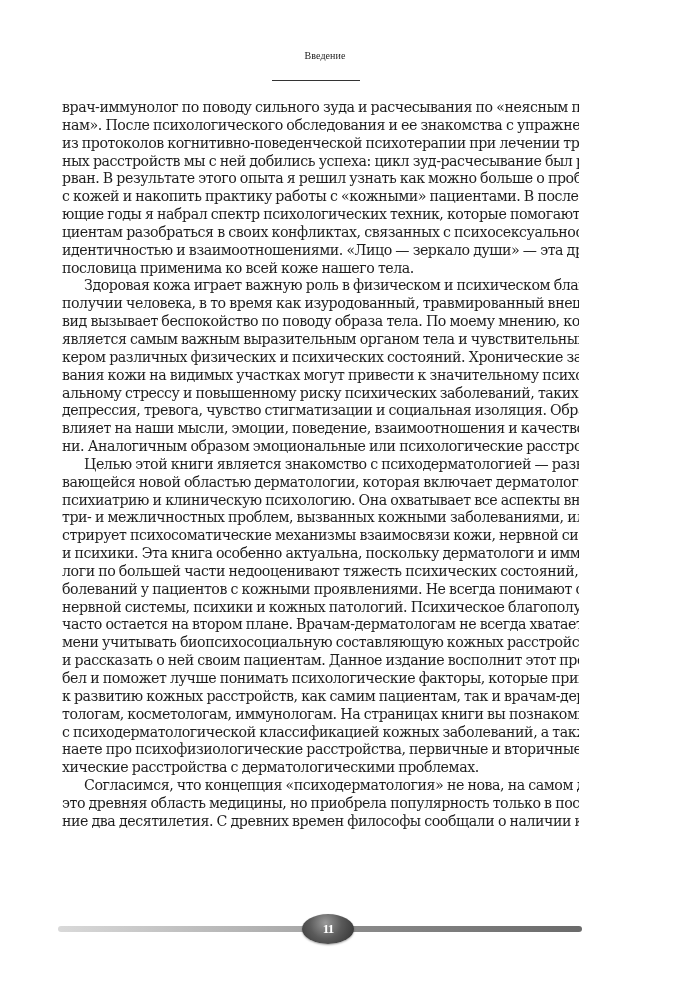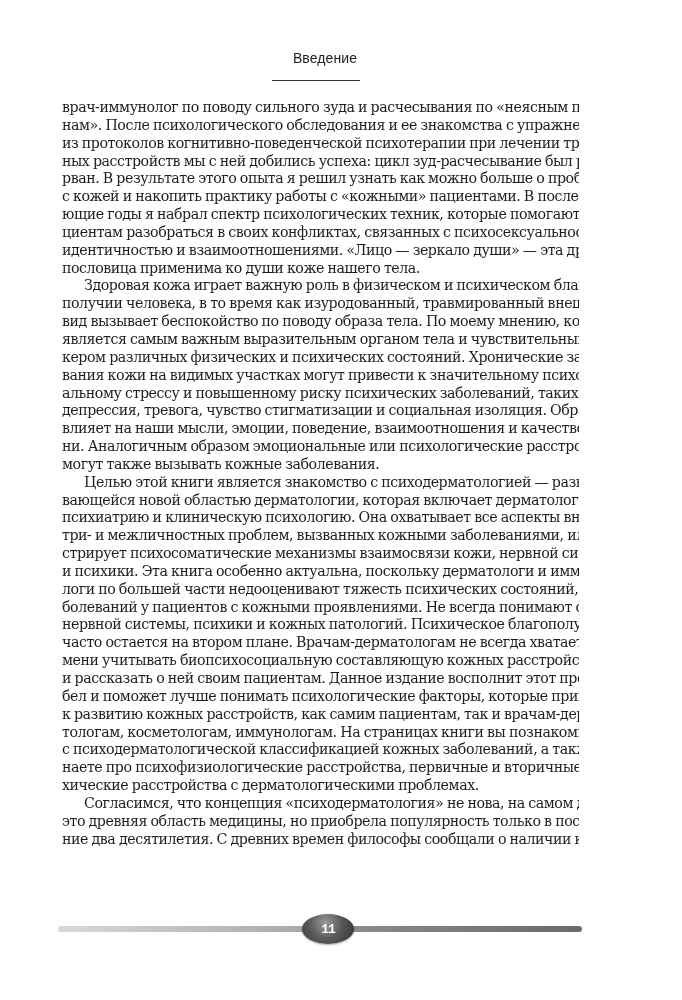--- a/index.html
+++ b/index.html
@@ -1,20 +1,20 @@
 <!DOCTYPE html>
 <html><head>
 <meta charset="utf-8">
 <style>
   html, body { margin: 0; padding: 0; background: #ffffff; }
   body { width: 682px; height: 1000px; position: relative; overflow: hidden; }
   .page { position: absolute; left: 0; top: 0; width: 682px; height: 1000px; background: #ffffff; }
   .running-head {
     position: absolute; left: 0; width: 650px; top: 50px; text-align: center;
-    font-family: Liberation Sans, sans-serif; font-size: 14px; color: #222; letter-spacing: 0.1px;
+    font-family: Liberation Serif, serif; font-size: 10px; color: #222; letter-spacing: 0.1px;
   }
   .running-rule {
     position: absolute; left: 272px; width: 88px; top: 80px; height: 1px; background: #333;
   }
   .body-text {
     position: absolute; left: 62px; top: 99px; width: 517px;
     font-family: "DejaVu Serif", serif; font-size: 14.2px; color: #1e1e1e;
   }
   .line {
     display: block; height: 17.85px; line-height: 17.85px; white-space: nowrap;
@@ -28,21 +28,21 @@
     background: linear-gradient(to right, #d9d9d9, #a8a8a8);
   }
   .footer-bar-right {
     position: absolute; left: 330px; top: 926px; width: 252px; height: 6px; border-radius: 3px;
     background: linear-gradient(to right, #8e8e8e, #6a6a6a);
   }
   .page-badge {
     position: absolute; left: 302px; top: 914px; width: 52px; height: 30px; border-radius: 50%;
     background: radial-gradient(circle at 45% 30%, #9a9a9a 0%, #5a5a5a 45%, #2e2e2e 100%);
     box-shadow: 0 1px 2px rgba(0,0,0,0.35);
-    color: #ffffff; font-family: Liberation Mono, monospace; font-weight: bold; font-size: 13px;
+    color: #ffffff; font-family: Liberation Serif, serif; font-weight: bold; font-size: 13px;
     display: flex; align-items: center; justify-content: center; letter-spacing: -1px;
   }
 </style>
 </head>
 <body>
 
 <div class="page">
   <div class="running-head">Введение</div>
   <div class="running-rule"></div>
 
@@ -50,34 +50,33 @@
       <div>
         <span class="line">врач-иммунолог по поводу сильного зуда и расчесывания по «неясным причи-</span>
         <span class="line">нам». После психологического обследования и ее знакомства с упражнениями</span>
         <span class="line">из протоколов когнитивно-поведенческой психотерапии при лечении тревож-</span>
         <span class="line">ных расстройств мы с ней добились успеха: цикл зуд-расчесывание был разо-</span>
         <span class="line">рван. В результате этого опыта я решил узнать как можно больше о проблемах</span>
         <span class="line">с кожей и накопить практику работы с «кожными» пациентами. В последу-</span>
         <span class="line">ющие годы я набрал спектр психологических техник, которые помогают па-</span>
         <span class="line">циентам разобраться в своих конфликтах, связанных с психосексуальностью,</span>
         <span class="line">идентичностью и взаимоотношениями. «Лицо — зеркало души» — эта древняя</span>
-        <span class="line last">пословица применима ко души коже нашего тела.</span>
+        <span class="line last">пословица применима ко всей коже нашего тела.</span>
       </div>
       <div>
         <span class="line indent">Здоровая кожа играет важную роль в физическом и психическом благо-</span>
         <span class="line">получии человека, в то время как изуродованный, травмированный внешний</span>
         <span class="line">вид вызывает беспокойство по поводу образа тела. По моему мнению, кожа</span>
         <span class="line">является самым важным выразительным органом тела и чувствительным мар-</span>
         <span class="line">кером различных физических и психических состояний. Хронические заболе-</span>
         <span class="line">вания кожи на видимых участках могут привести к значительному психосоци-</span>
         <span class="line">альному стрессу и повышенному риску психических заболеваний, таких как</span>
         <span class="line">депрессия, тревога, чувство стигматизации и социальная изоляция. Образ тела</span>
         <span class="line">влияет на наши мысли, эмоции, поведение, взаимоотношения и качество жиз-</span>
         <span class="line">ни. Аналогичным образом эмоциональные или психологические расстройства</span>
-        <span class="line last">могут также вызывать кожные заболевания.</span>
       </div>
       <div>
         <span class="line indent">Целью этой книги является знакомство с психодерматологией — разви-</span>
         <span class="line">вающейся новой областью дерматологии, которая включает дерматологию,</span>
         <span class="line">психиатрию и клиническую психологию. Она охватывает все аспекты вну-</span>
         <span class="line">три- и межличностных проблем, вызванных кожными заболеваниями, иллю-</span>
         <span class="line">стрирует психосоматические механизмы взаимосвязи кожи, нервной системы</span>
         <span class="line">и психики. Эта книга особенно актуальна, поскольку дерматологи и иммуно-</span>
         <span class="line">логи по большей части недооценивают тяжесть психических состояний, за-</span>
         <span class="line">болеваний у пациентов с кожными проявлениями. Не всегда понимают связь</span>

